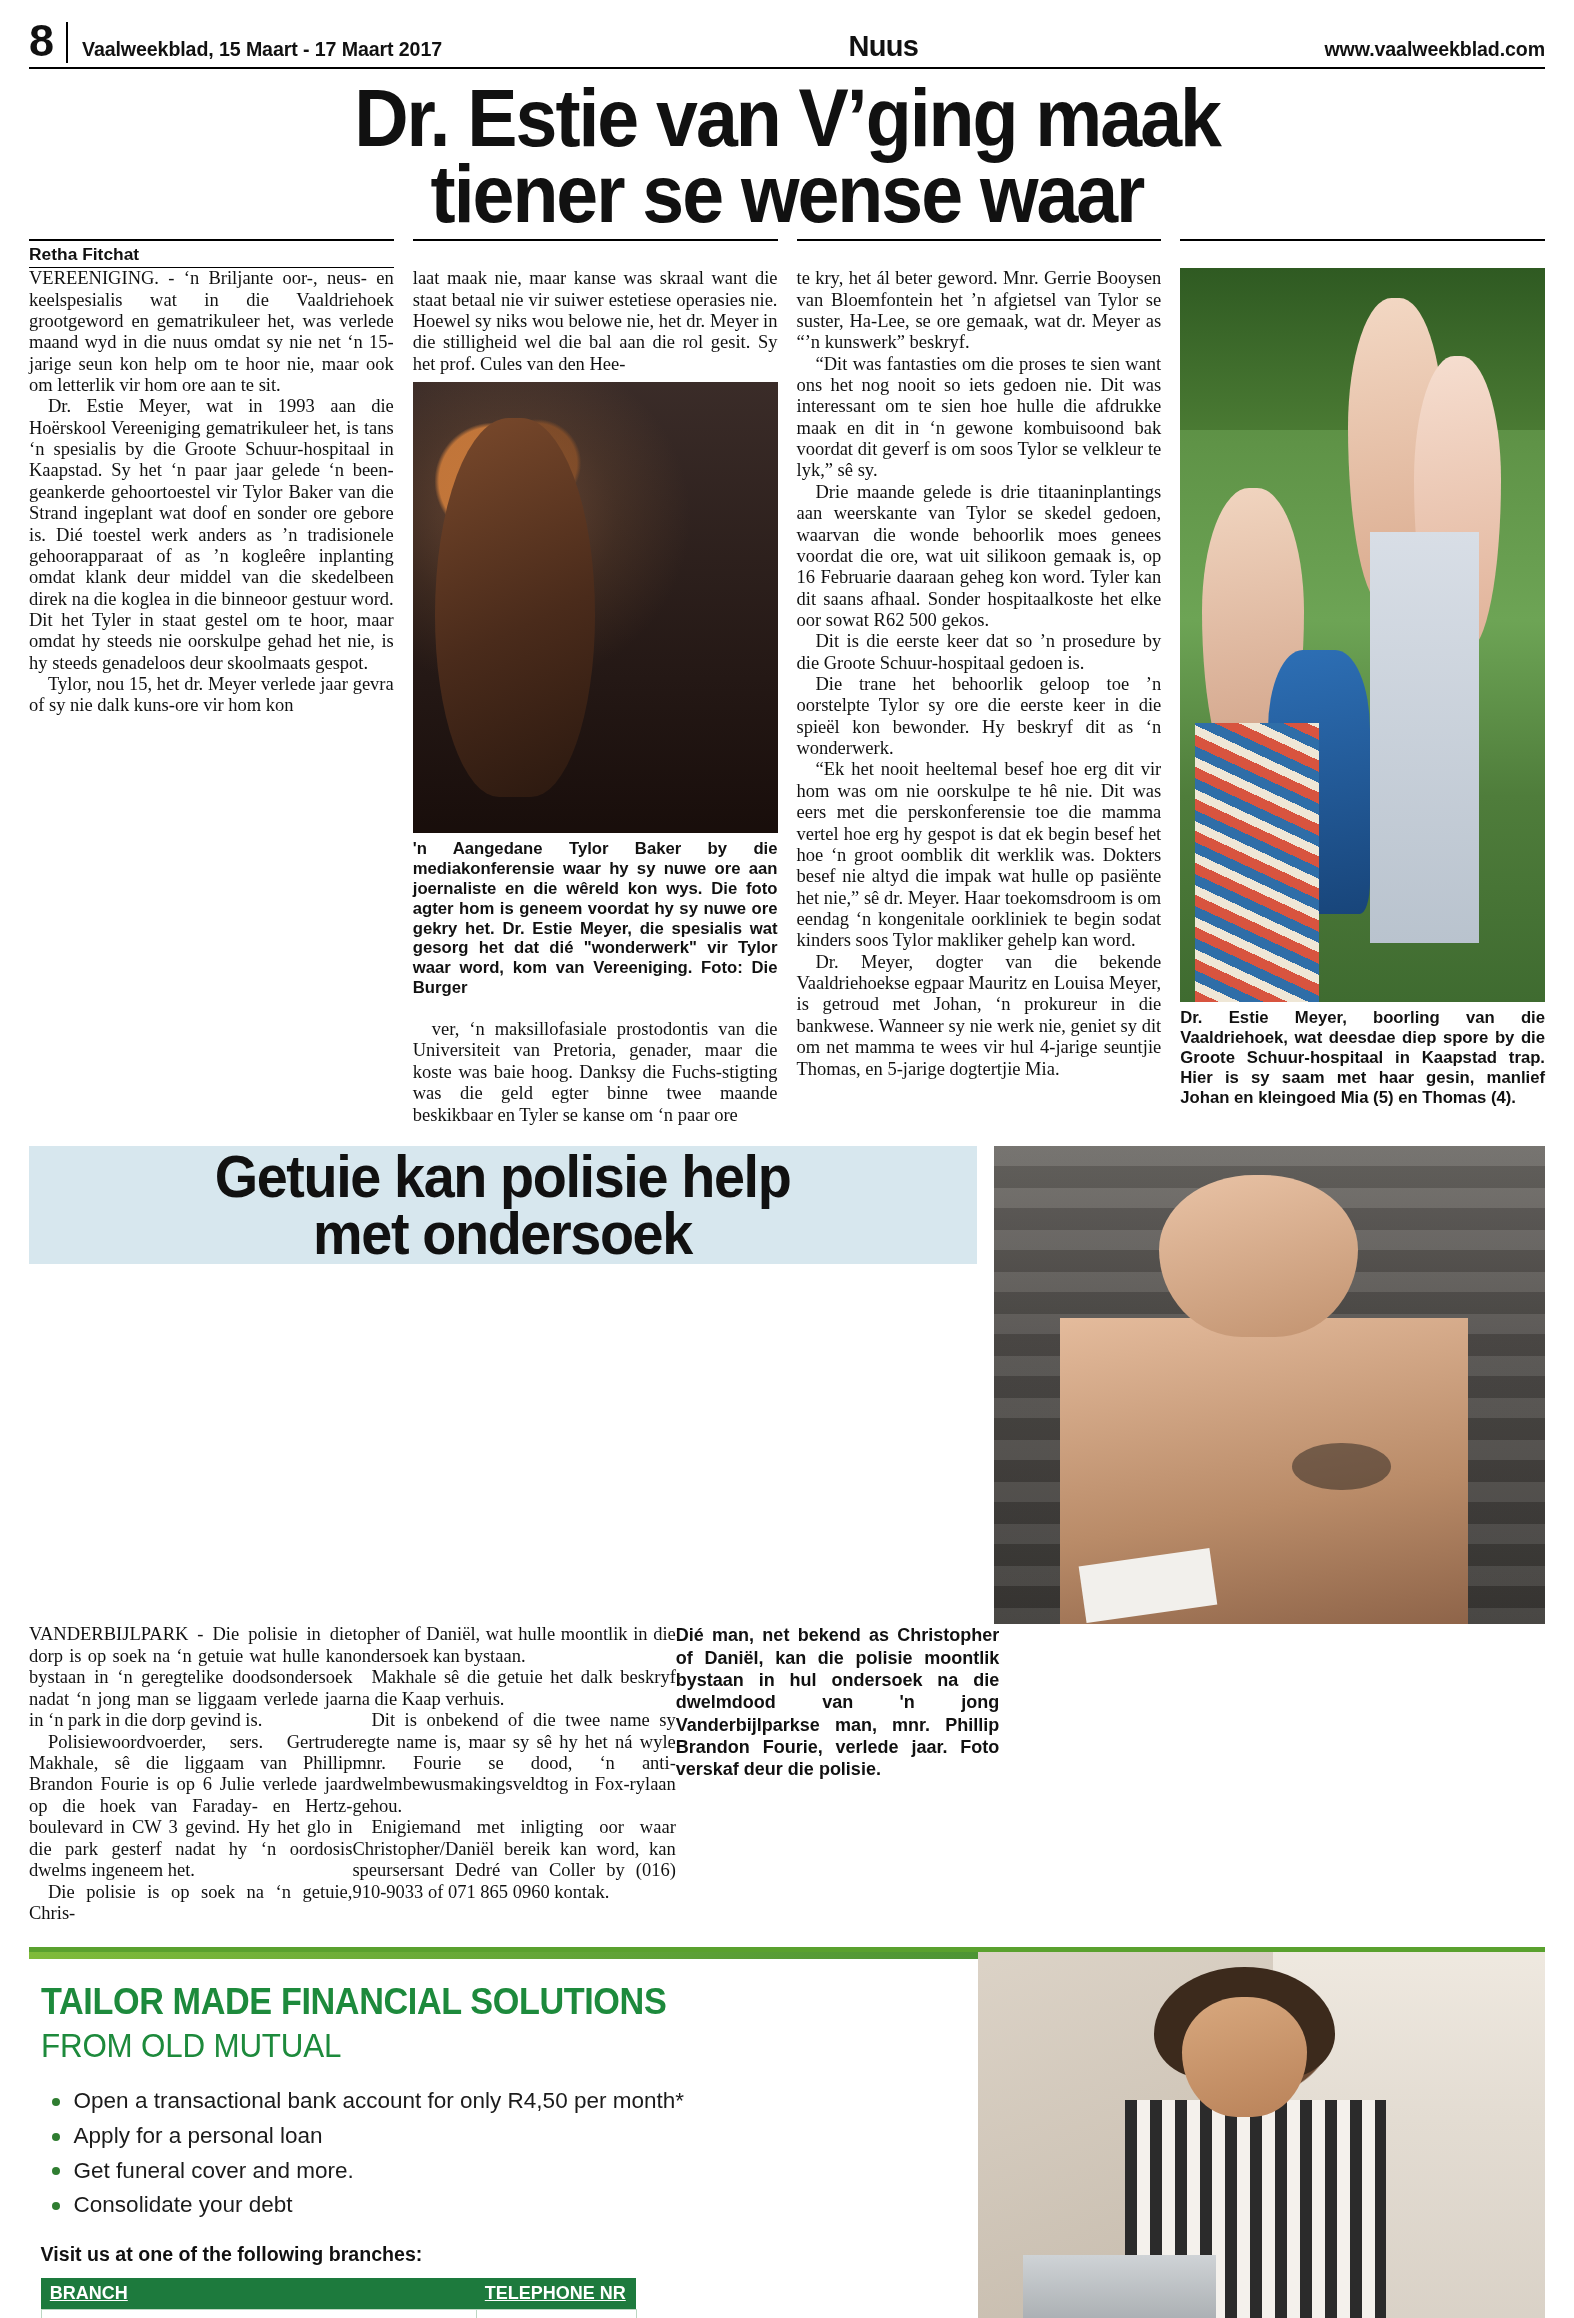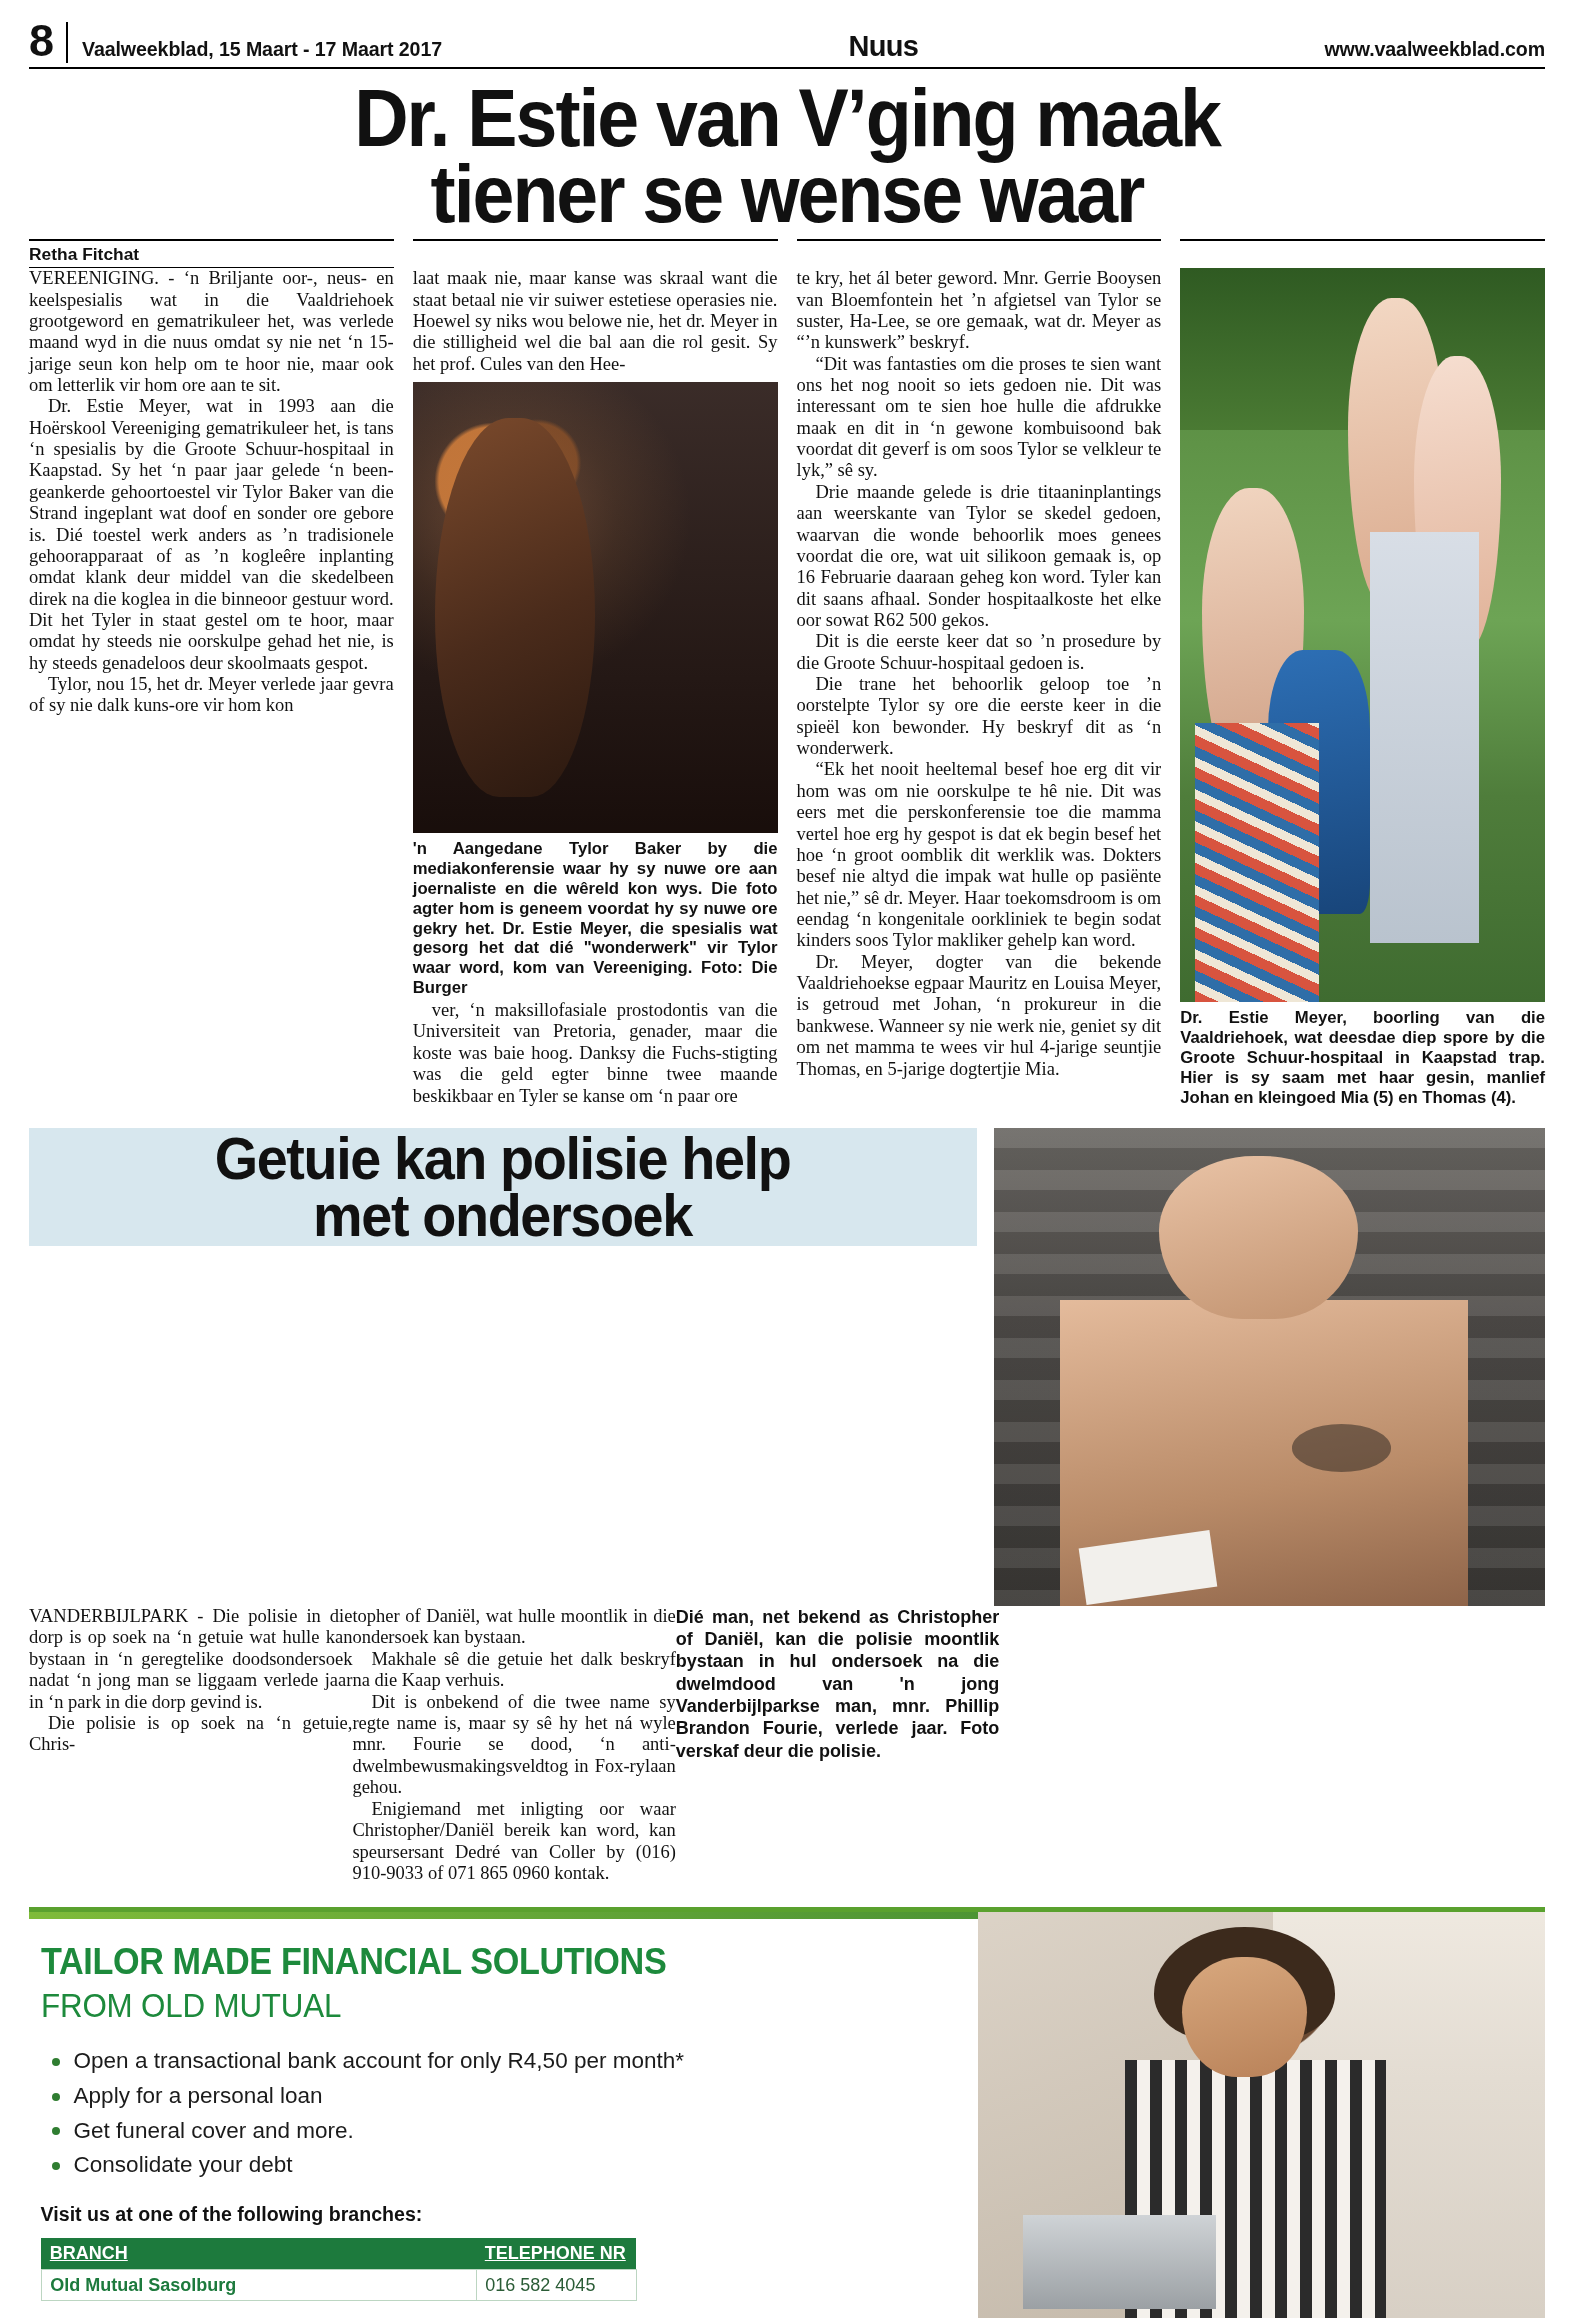--- a/index.html
+++ b/index.html
@@ -243,21 +243,21 @@
       </div>
 
       <div>
         <div class="byline-rule-top"></div>
         <div class="byline" style="visibility:hidden">&nbsp;</div>
         <div class="body-col">
           <p class="first">laat maak nie, maar kanse was skraal want die staat betaal nie vir suiwer estetiese operasies nie. Hoewel sy niks wou belowe nie, het dr. Meyer in die stilligheid wel die bal aan die rol gesit. Sy het prof. Cules van den Hee-</p>
         </div>
         <div class="img-teen"></div>
         <div class="cap">'n Aangedane Tylor Baker by die mediakonferensie waar hy sy nuwe ore aan joernaliste en die wêreld kon wys. Die foto agter hom is geneem voordat hy sy nuwe ore gekry het. Dr. Estie Meyer, die spesialis wat gesorg het dat dié "wonderwerk" vir Tylor waar word, kom van Vereeniging. Foto: Die Burger</div>
-        <div class="body-col" style="margin-top:2px">
+        <div class="body-col" style="margin-top:21px">
           <p>ver, ‘n maksillofasiale prostodontis van die Universiteit van Pretoria, genader, maar die koste was baie hoog. Danksy die Fuchs-stigting was die geld egter binne twee maande beskikbaar en Tyler se kanse om ‘n paar ore</p>
         </div>
       </div>
 
       <div>
         <div class="byline-rule-top"></div>
         <div class="byline" style="visibility:hidden">&nbsp;</div>
         <div class="body-col">
           <p class="first">te kry, het ál beter geword. Mnr. Gerrie Booysen van Bloemfontein het ’n afgietsel van Tylor se suster, Ha-Lee, se ore gemaak, wat dr. Meyer as “’n kunswerk” beskryf.</p>
           <p>“Dit was fantasties om die proses te sien want ons het nog nooit so iets gedoen nie. Dit was interessant om te sien hoe hulle die afdrukke maak en dit in ‘n gewone kombuisoond bak voordat dit geverf is om soos Tylor se velkleur te lyk,” sê sy.</p>
@@ -297,20 +297,21 @@
           <div class="torso"></div>
           <div class="head"></div>
         <div class="tat"></div>
           <div class="card"></div>
       </div>
     </div>
 
     <div class="a2-cols" style="width:64%;">
       <div class="a2-body">
         <p class="first">VANDERBIJLPARK - Die polisie in die dorp is op soek na ‘n getuie wat hulle kan bystaan in ‘n geregtelike doodsondersoek nadat ‘n jong man se liggaam verlede jaar in ‘n park in die dorp gevind is.</p>
+        <p>Polisiewoordvoerder, sers. Gertrude Makhale, sê die liggaam van Phillip Brandon Fourie is op 6 Julie verlede jaar op die hoek van Faraday- en Hertz-boulevard in CW 3 gevind. Hy het glo in die park gesterf nadat hy ‘n oordosis dwelms ingeneem het.</p>
         <p>Die polisie is op soek na ‘n getuie, Chris-</p>
       </div>
       <div class="a2-body">
         <p class="first">topher of Daniël, wat hulle moontlik in die ondersoek kan bystaan.</p>
         <p>Makhale sê die getuie het dalk beskryf na die Kaap verhuis.</p>
         <p>Dit is onbekend of die twee name sy regte name is, maar sy sê hy het ná wyle mnr. Fourie se dood, ‘n anti-dwelmbewusmakingsveldtog in Fox-rylaan gehou.</p>
         <p>Enigiemand met inligting oor waar Christopher/Daniël bereik kan word, kan speursersant Dedré van Coller by (016) 910-9033 of 071 865 0960 kontak.</p>
       </div>
       <div class="a2-cap">Dié man, net bekend as Christopher of Daniël, kan die polisie moontlik bystaan in hul ondersoek na die dwelmdood van 'n jong Vanderbijlparkse man, mnr. Phillip Brandon Fourie, verlede jaar. Foto verskaf deur die polisie.</div>
     </div>

